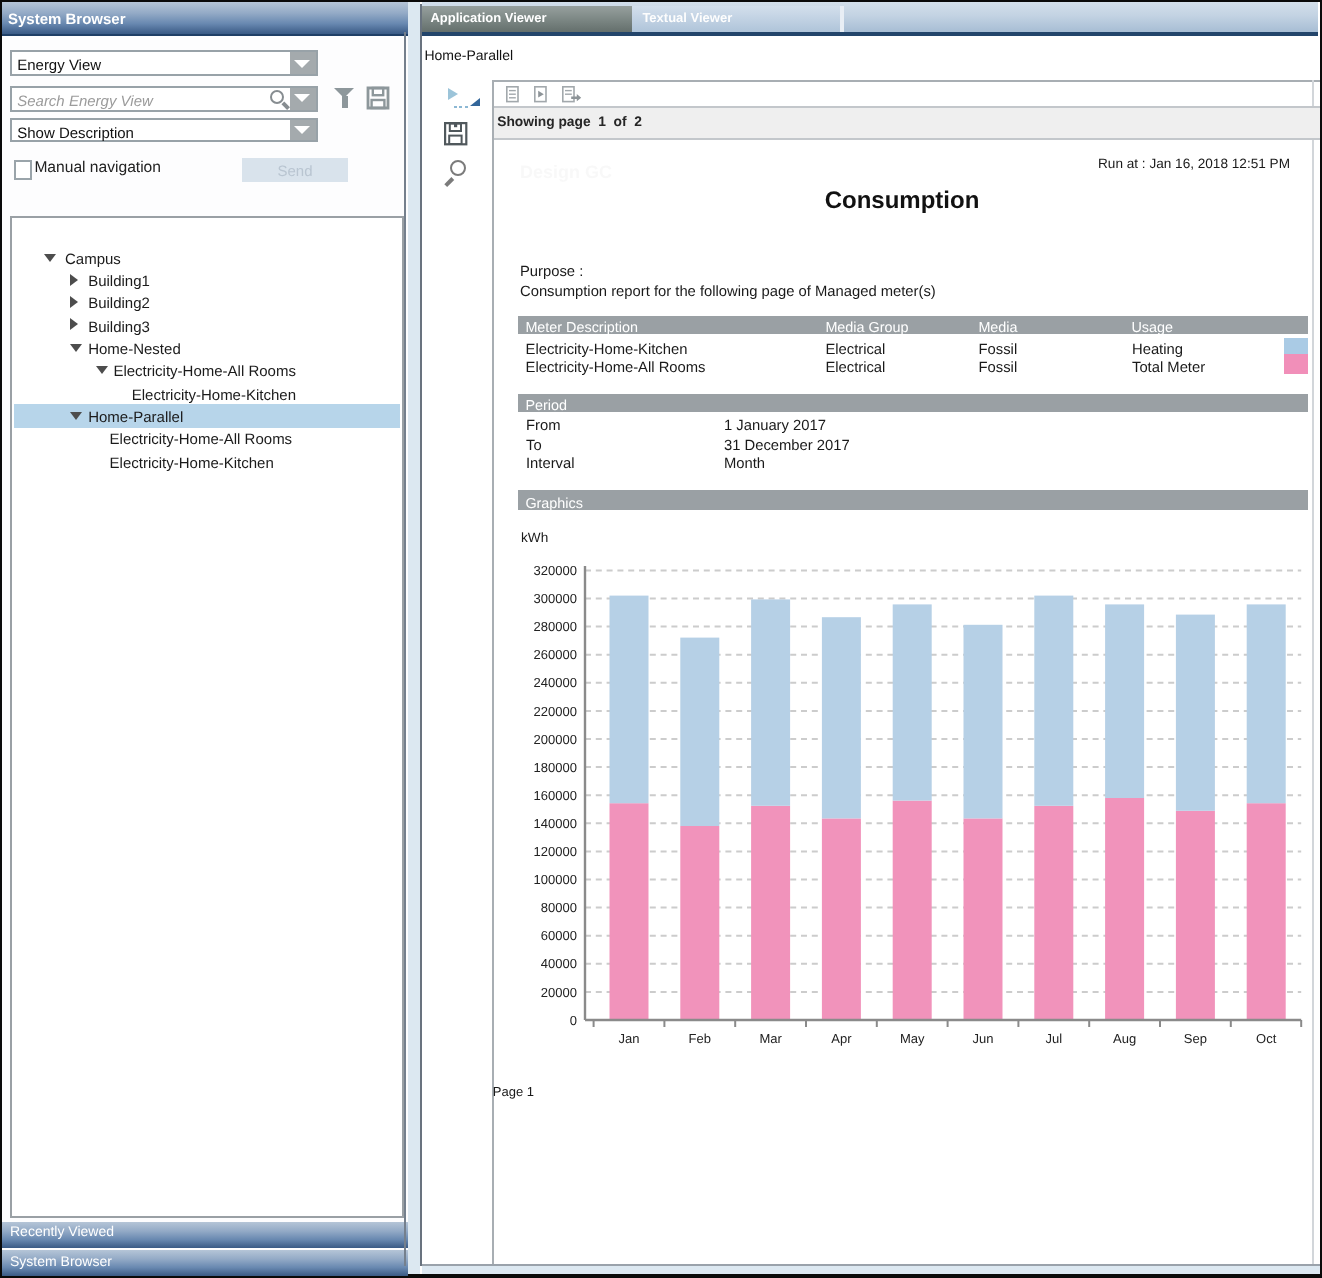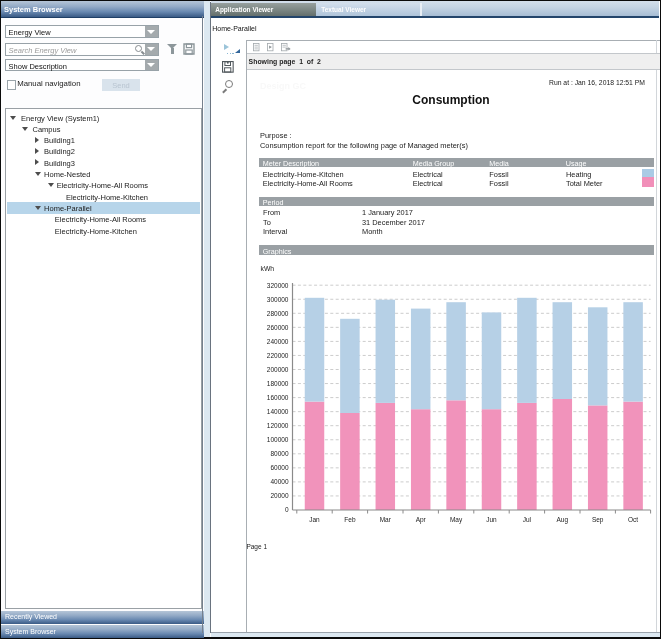--- a/index.html
+++ b/index.html
@@ -55,29 +55,25 @@
   </svg>
 
   <div class="ddl" style="top:57.5px;">
       <div class="txt">Show Description</div>
       <div class="dbtn"></div>
     </div>
 
   <div class="abs" style="left:5.5px;top:79px;width:7.5px;height:7.5px;background:#fff;border:1px solid #9aa4aa;"></div>
   <div class="abs" style="left:16.2px;top:77.6px;font-size:7.8px;color:#222;">Manual navigation</div>
 
-  <div class="abs" style="left:101px;top:77.5px;width:38px;height:12.5px;background:#d9e3ec;">
+  <div class="abs" style="left:120px;top:77.5px;width:53px;height:12.5px;background:#d9e3ec;">
     <div class="abs" style="left:0;right:0;top:2.5px;text-align:center;font-size:7.5px;color:#b9c5d1;">Send</div>
   </div>
 
   <div class="abs" style="left:3.5px;top:106.5px;width:197.5px;height:501px;background:#fff;border:1px solid #9aa0a5;box-sizing:border-box;">
-    <div class="tree-row" style="top:3.5px;">
-        <i class="tri-d" style="left:3px;"></i>
-        <span style="left:14.6px;">Energy View (System1)</span>
-      </div>
     <div class="tree-row" style="top:14.8px;">
         <i class="tri-d" style="left:15.8px;"></i>
         <span style="left:26px;">Campus</span>
       </div>
     <div class="tree-row" style="top:26.1px;">
         <i class="tri-r" style="left:28.4px;"></i>
         <span style="left:37.6px;text-align:right;">Building1</span>
       </div>
     <div class="tree-row" style="top:37.4px;">
         <i class="tri-r" style="left:28.4px;"></i>

